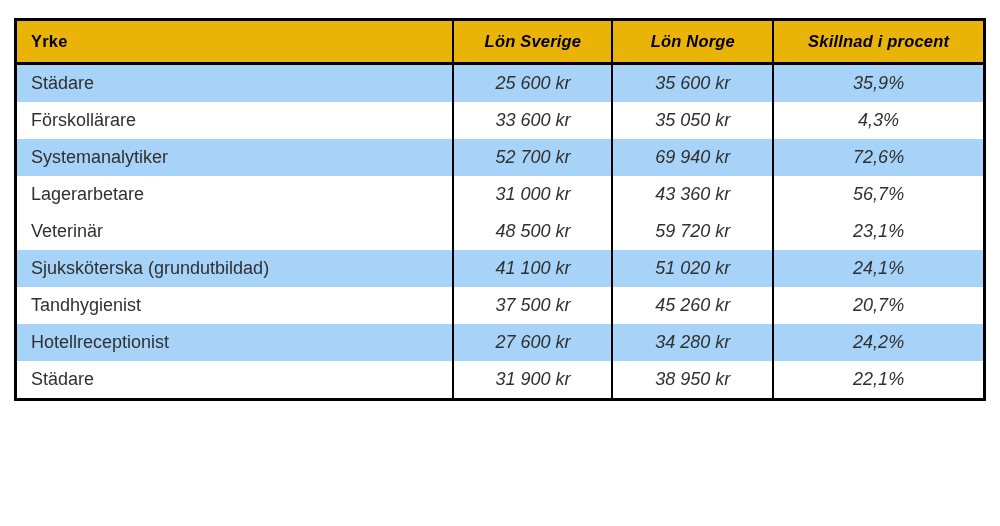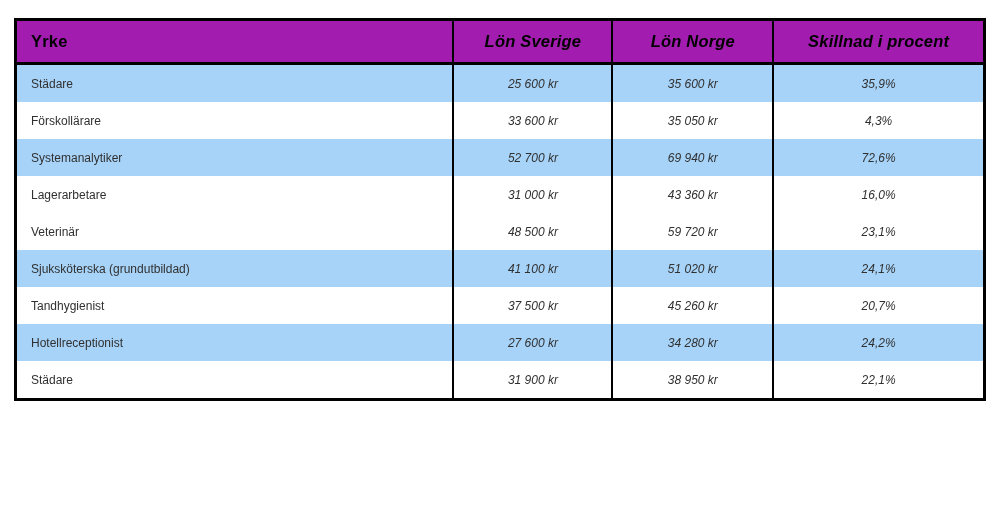--- a/index.html
+++ b/index.html
@@ -31,27 +31,27 @@
   col.c-no   { width: 16.6%; }
   col.c-diff { width: 21.8%; }
   th {
     height: 41px;
     border-bottom: 3px solid var(--border-color, #000);
     font-size: 16.5px;
     font-weight: bold;
     color: var(--header-text, #000);
     text-align: center;
     padding: 0;
-    background: #a21caf;
+    background: #eab308;
     letter-spacing: 0.2px;
   }
   th.left { text-align: left; padding-left: 14px; }
   td {
     height: 37px;
-    font-size: 12px;
+    font-size: 18px;
     color: var(--body-text, #303030);
     text-align: center;
     padding: 0;
     background: #ffffff;
   }
   td.left { text-align: left; padding-left: 14px; }
   th + th, td + td {
     border-left: 2px solid var(--border-color, #000);
     font-style: italic;
   }
@@ -95,21 +95,21 @@
         <tr class="highlight">
           <td class="left">Systemanalytiker</td>
           <td>52 700 kr</td>
           <td>69 940 kr</td>
           <td>72,6%</td>
         </tr>
         <tr>
           <td class="left">Lagerarbetare</td>
           <td>31 000 kr</td>
           <td>43 360 kr</td>
-          <td>16,0%</td>
+          <td>56,7%</td>
         </tr>
         <tr>
           <td class="left">Veterinär</td>
           <td>48 500 kr</td>
           <td>59 720 kr</td>
           <td>23,1%</td>
         </tr>
         <tr class="highlight">
           <td class="left">Sjuksköterska (grundutbildad)</td>
           <td>41 100 kr</td>

